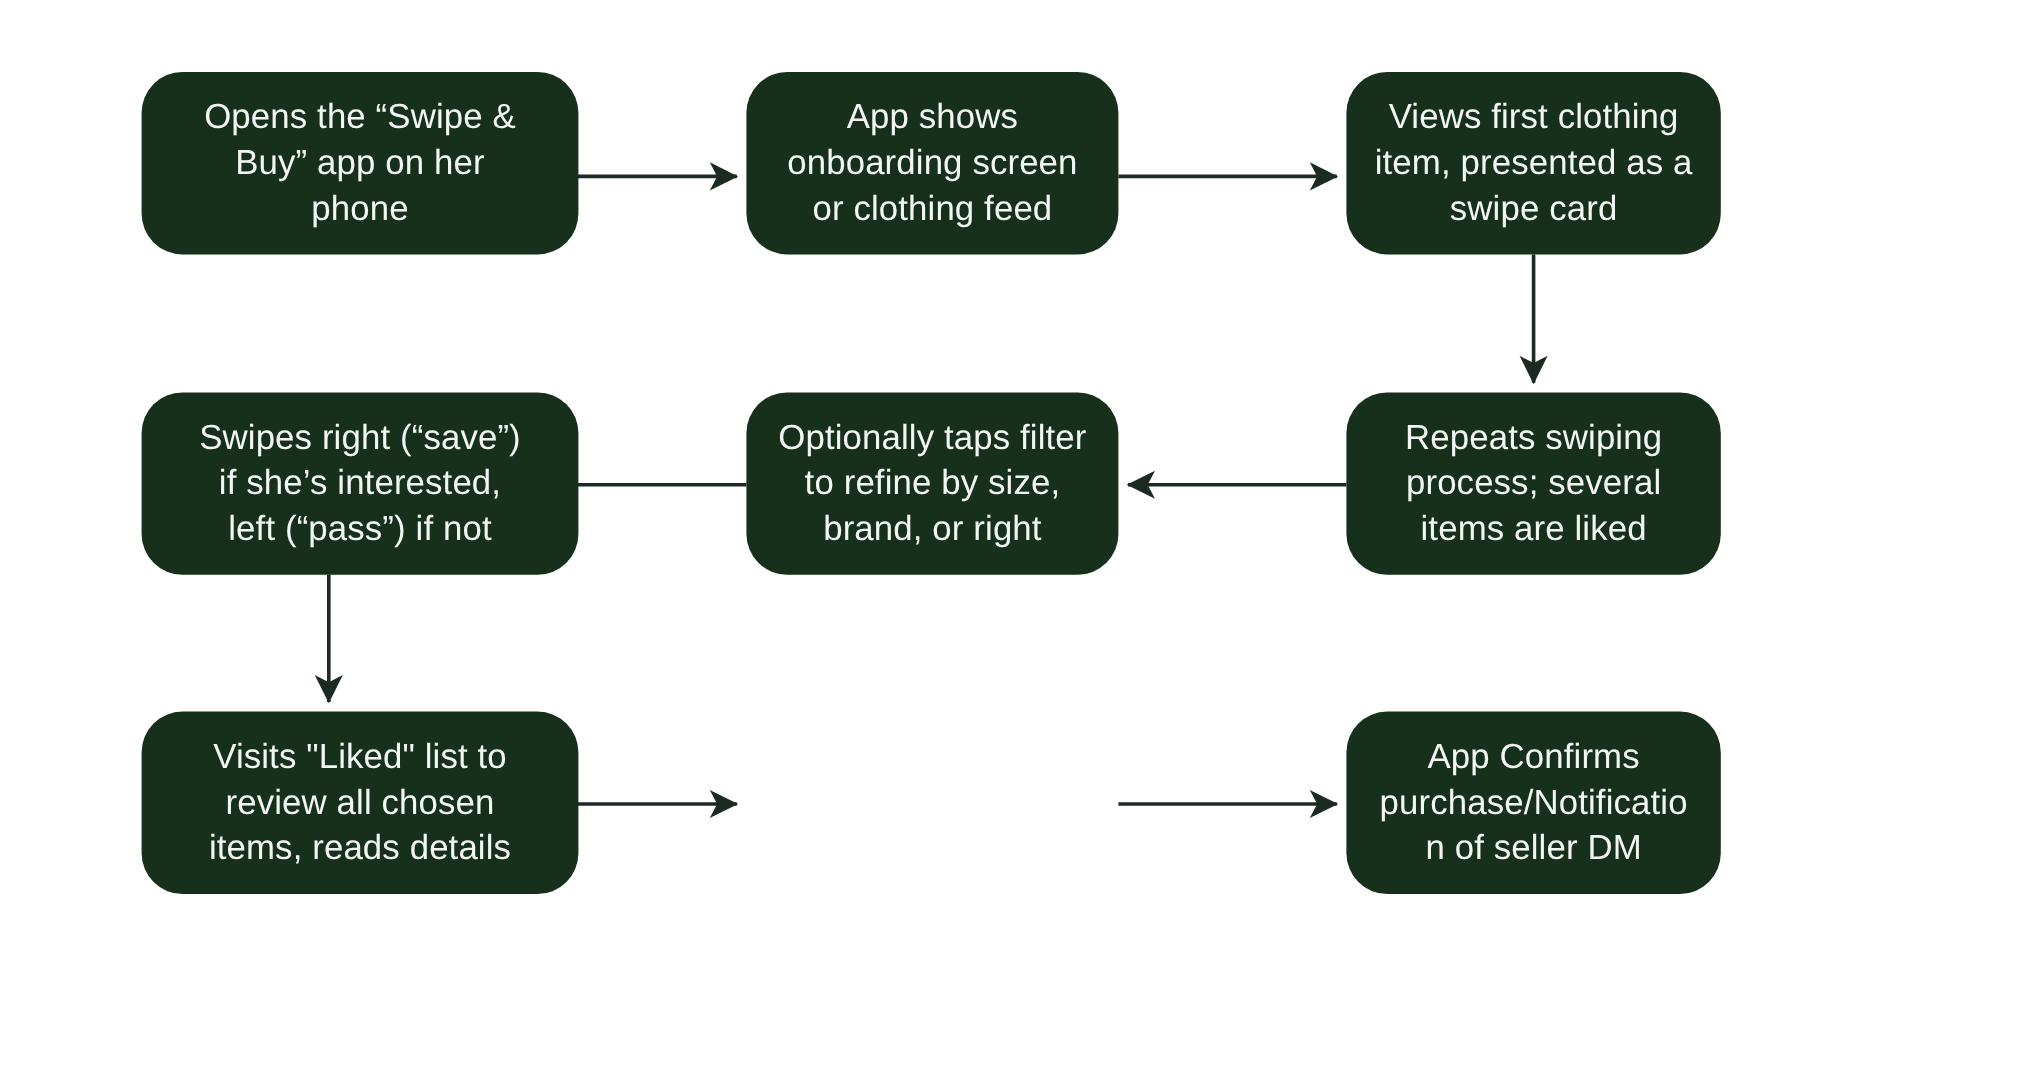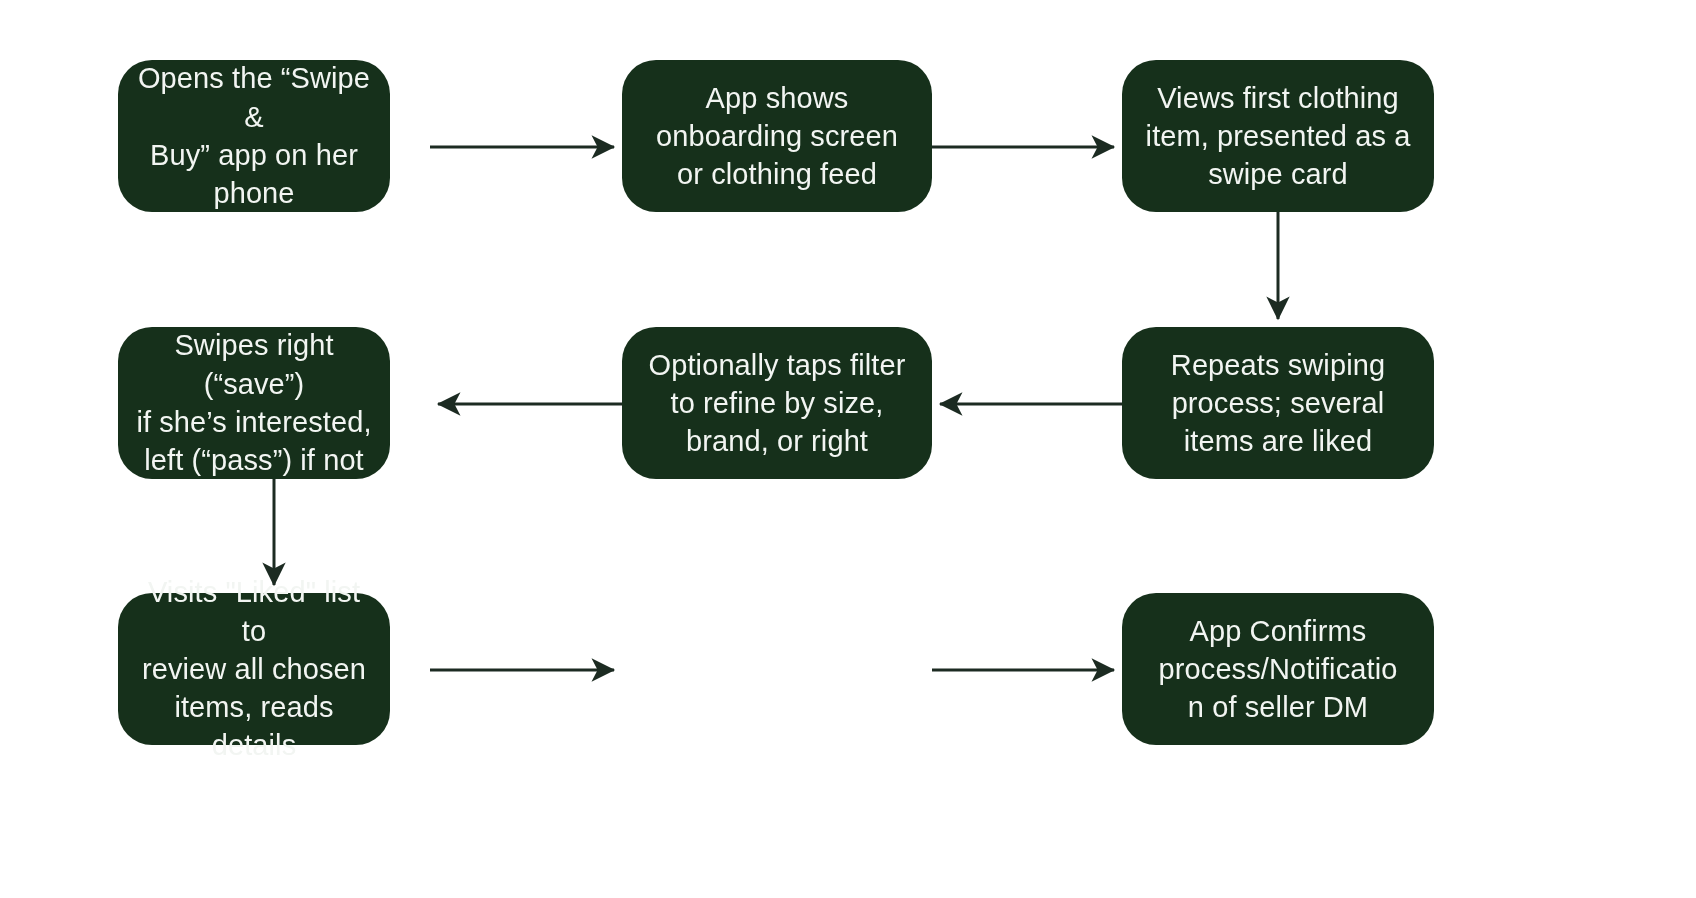--- a/index.html
+++ b/index.html
@@ -44,21 +44,21 @@
     letter-spacing: 0.1px;
     font-weight: 400;
     -webkit-font-smoothing: antialiased;
   }
   .node-label {
     display: block;
     width: 100%;
     white-space: pre-line;
   }
   
-  .col-1 { left: 118px;  width: 272px; }
+  .col-1 { left: 118px;  width: 364px; }
   .col-2 { left: 622px;  width: 310px; }
   .col-3 { left: 1122px; width: 312px; }
 
   .row-1 { top: 60px;  height: 152px; }
   .row-2 { top: 327px; height: 152px; }
   .row-3 { top: 593px; height: 152px; }
 </style>
 </head>
 <body>
 
@@ -142,17 +142,17 @@
 
   <div class="node row-3 col-1">
     <span class="node-label">Visits "Liked" list to
 review all chosen
 items, reads details</span>
   </div>
 
 
   <div class="node row-3 col-3">
     <span class="node-label">App Confirms
-process/Notificatio
+purchase/Notificatio
 n of seller DM</span>
   </div>
 
 </div>
 
 </body></html>

